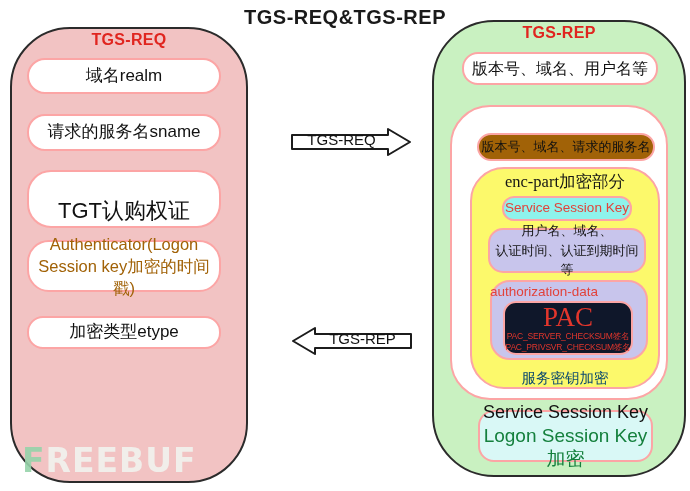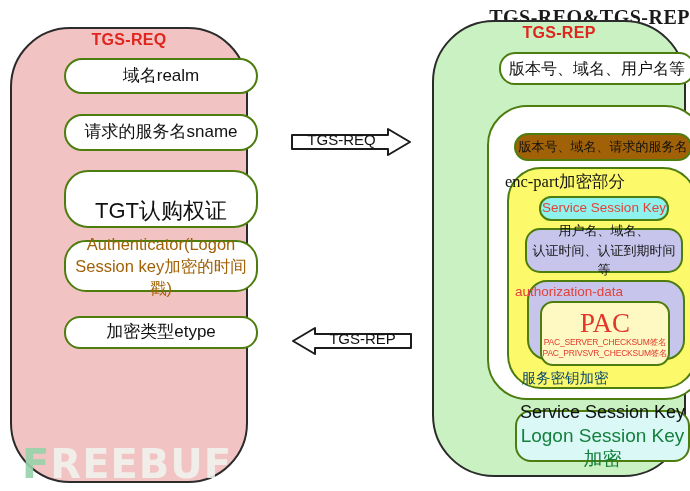--- a/index.html
+++ b/index.html
@@ -3,43 +3,43 @@
 <meta charset="utf-8">
 <style>
   html,body{margin:0;padding:0;background:#fff;}
   .stage{
     position:relative;width:690px;height:491px;overflow:hidden;
     font-family:"Liberation Sans","DejaVu Sans",sans-serif;color:#111;
     background:#fff;
   }
   .abs{position:absolute;}
   .title{
-    left:0;right:0;top:6px;text-align:right;
-    font-family:Liberation Serif, serif;
+    left:0;right:0;top:6px;text-align:center;
+    font-family:Liberation Sans, sans-serif;
     font-size:20px;font-weight:600;letter-spacing:.5px;color:#1a1a1a;
   }
   
   .panel{border:2px solid #2b2b2b;box-sizing:border-box;}
   .panel.left{
     left:10px;top:27px;width:238px;height:456px;border-radius:60px;
     background:#f2c3c3;
   }
   .panel.right{
     left:432px;top:20px;width:254px;height:457px;border-radius:62px;
     background:#c9f1c1;
   }
   .panel-label{
     text-align:center;font-size:16px;font-weight:600;color:#e0251f;
     letter-spacing:.3px;
   }
   
   .box{
-    border:2px solid #4d7c0f;box-sizing:border-box;background:#fff;
+    border:2px solid #fca5a5;box-sizing:border-box;background:#fff;
     display:flex;flex-direction:column;align-items:center;justify-content:center;
-    text-align:center;line-height:1.35;margin-left:37px;
+    text-align:center;line-height:1.35;
   }
   .lbox{left:27px;width:194px;border-radius:18px;font-size:17px;}
   .lbox .ln{display:block;}
   .purpletext{color:#a16207;}
   
   .rtop{left:462px;top:52px;width:196px;height:33px;border-radius:16px;font-size:16px;}
   .st{
     left:450px;top:105px;width:218px;height:295px;border-radius:40px;background:#fff;
   }
   .st-title{left:450px;top:110px;width:218px;text-align:center;font-size:16.5px;color:#111;}
@@ -58,44 +58,44 @@
     left:502px;top:196px;width:130px;height:25px;border-radius:12px;
     background:#8ef3ec;font-size:13.5px;color:#e2423a;font-weight:500;
   }
   .ubox{
     left:488px;top:228px;width:158px;height:45px;border-radius:15px;
     background:#c8c5ec;font-size:13px;line-height:1.5;
   }
   .auth{
     left:490px;top:280px;width:158px;height:80px;border-radius:20px;background:#c8c5ec;
   }
-  .auth-title{left:490px;top:284px;width:158px;text-align:center;font-size:13.5px;color:#e2423a;}
+  .auth-title{left:490px;top:284px;width:158px;font-size:13.5px;color:#e2423a;}
   .pac{
-    left:503px;top:301px;width:130px;height:65px;border-radius:13px;
-    background:#fef9c3;padding-top:1px;
+    left:503px;top:301px;width:130px;height:54px;border-radius:13px;
+    background:#0f172a;padding-top:1px;
   }
   .pac-title{
     font-family:"Liberation Serif","DejaVu Serif",serif;
     font-size:27px;line-height:1.0;color:#e2362c;
   }
   .pac-line{font-size:8.5px;line-height:1.25;color:#e2362c;letter-spacing:-0.2px;}
   .enc-footer{left:470px;top:369px;width:190px;text-align:center;font-size:14.5px;color:#0c4a6e;}
   .bcy{
     left:478px;top:410px;width:175px;height:52px;border-radius:16px;
     background:#d9f8f6;line-height:1.25;
   }
   .bcy-title{font-size:18px;color:#111;}
   .bcy-sub{font-size:19px;color:#15803d;}
   
   .arrow-label{
     text-align:center;font-size:15px;color:#111;width:101px;
   }
   
   .watermark{
-    left:22px;top:441px;font-size:40px;font-weight:800;letter-spacing:1px;
+    left:22px;top:441px;font-size:33px;font-weight:800;letter-spacing:1px;
     font-family:"DejaVu Sans","Liberation Sans",sans-serif;z-index:5;
   }
   .wm-first{color:rgba(150,211,170,0.9);}
   .wm-rest{color:rgba(241,246,241,0.85);}
 </style>
 </head>
 <body>
 
 <div class="stage">
 

